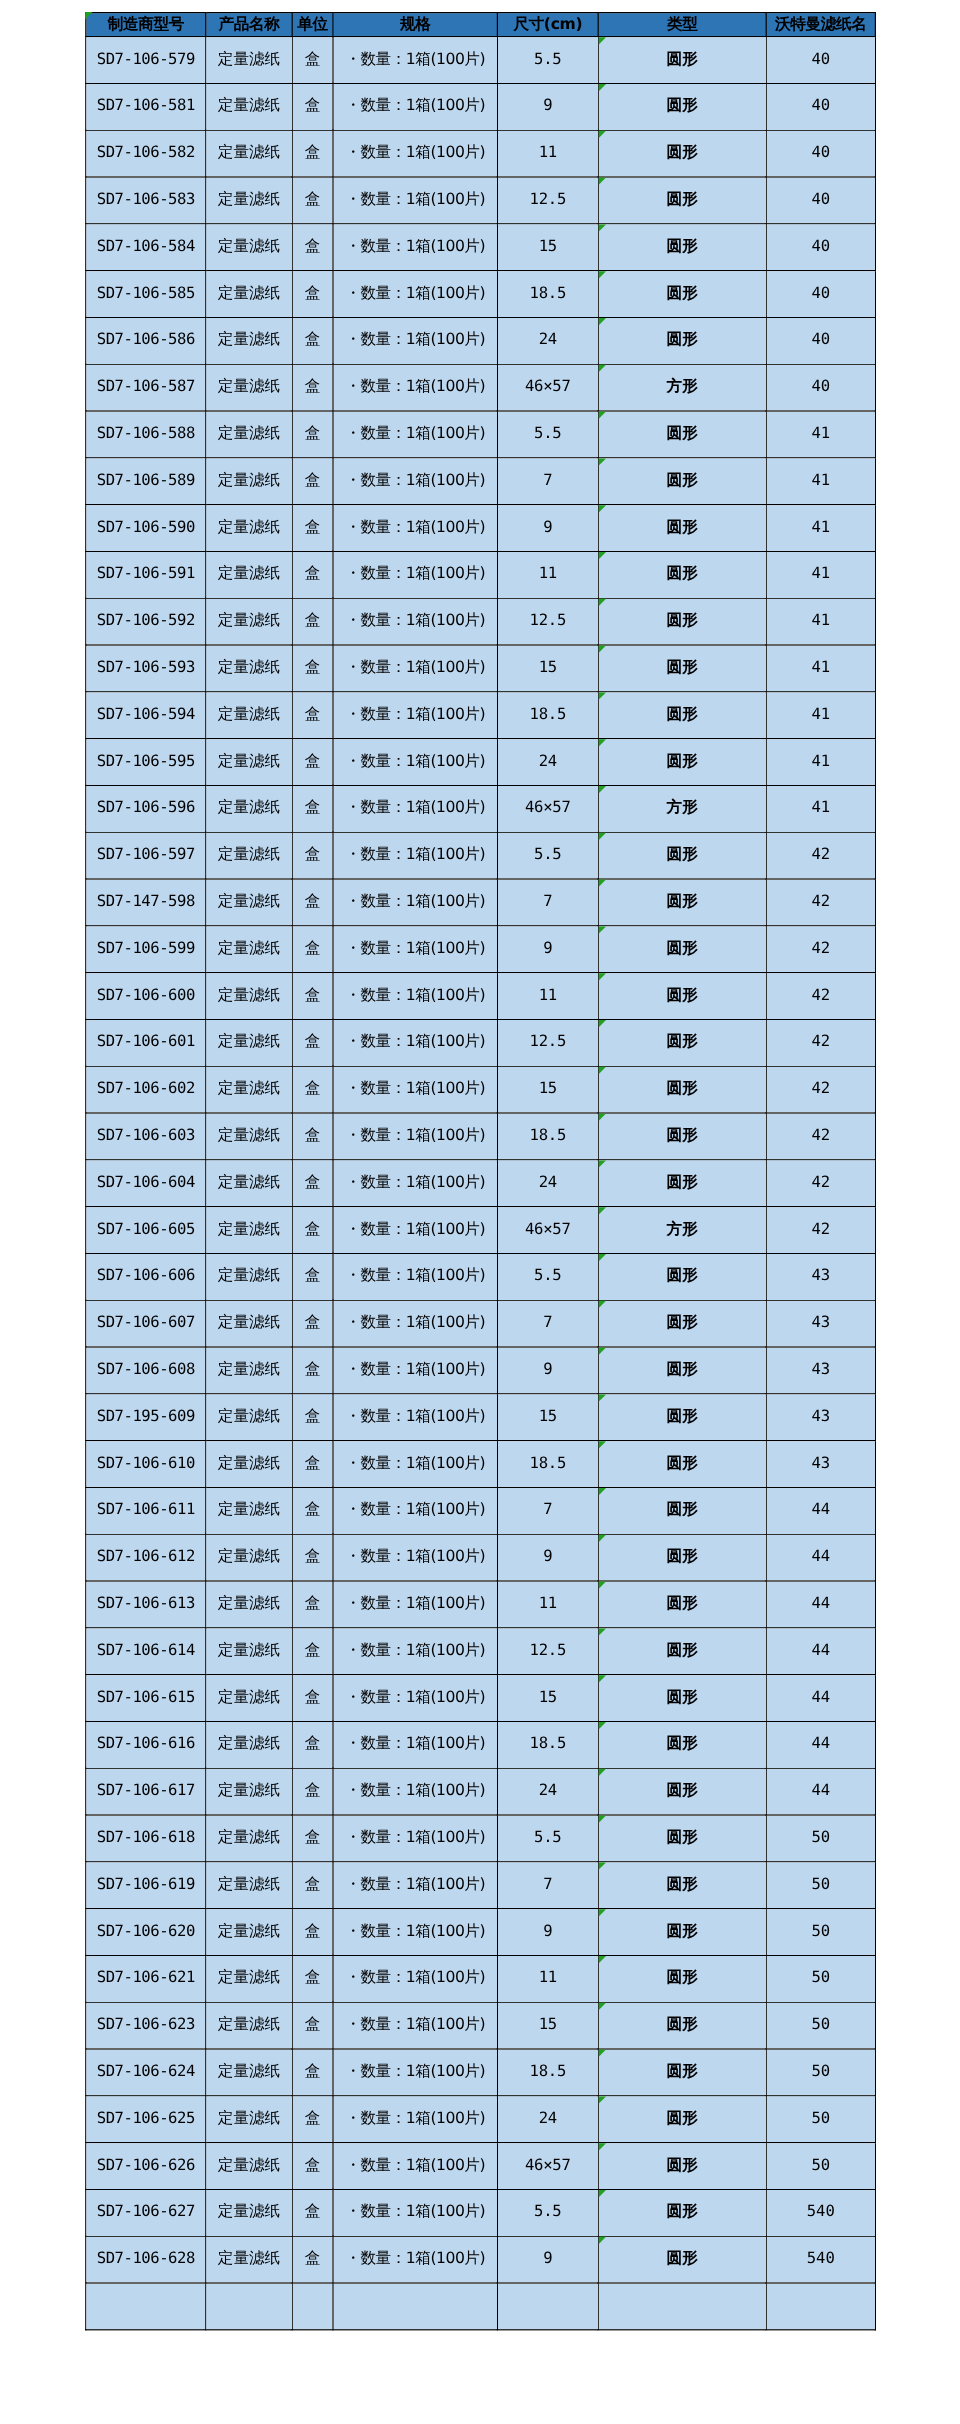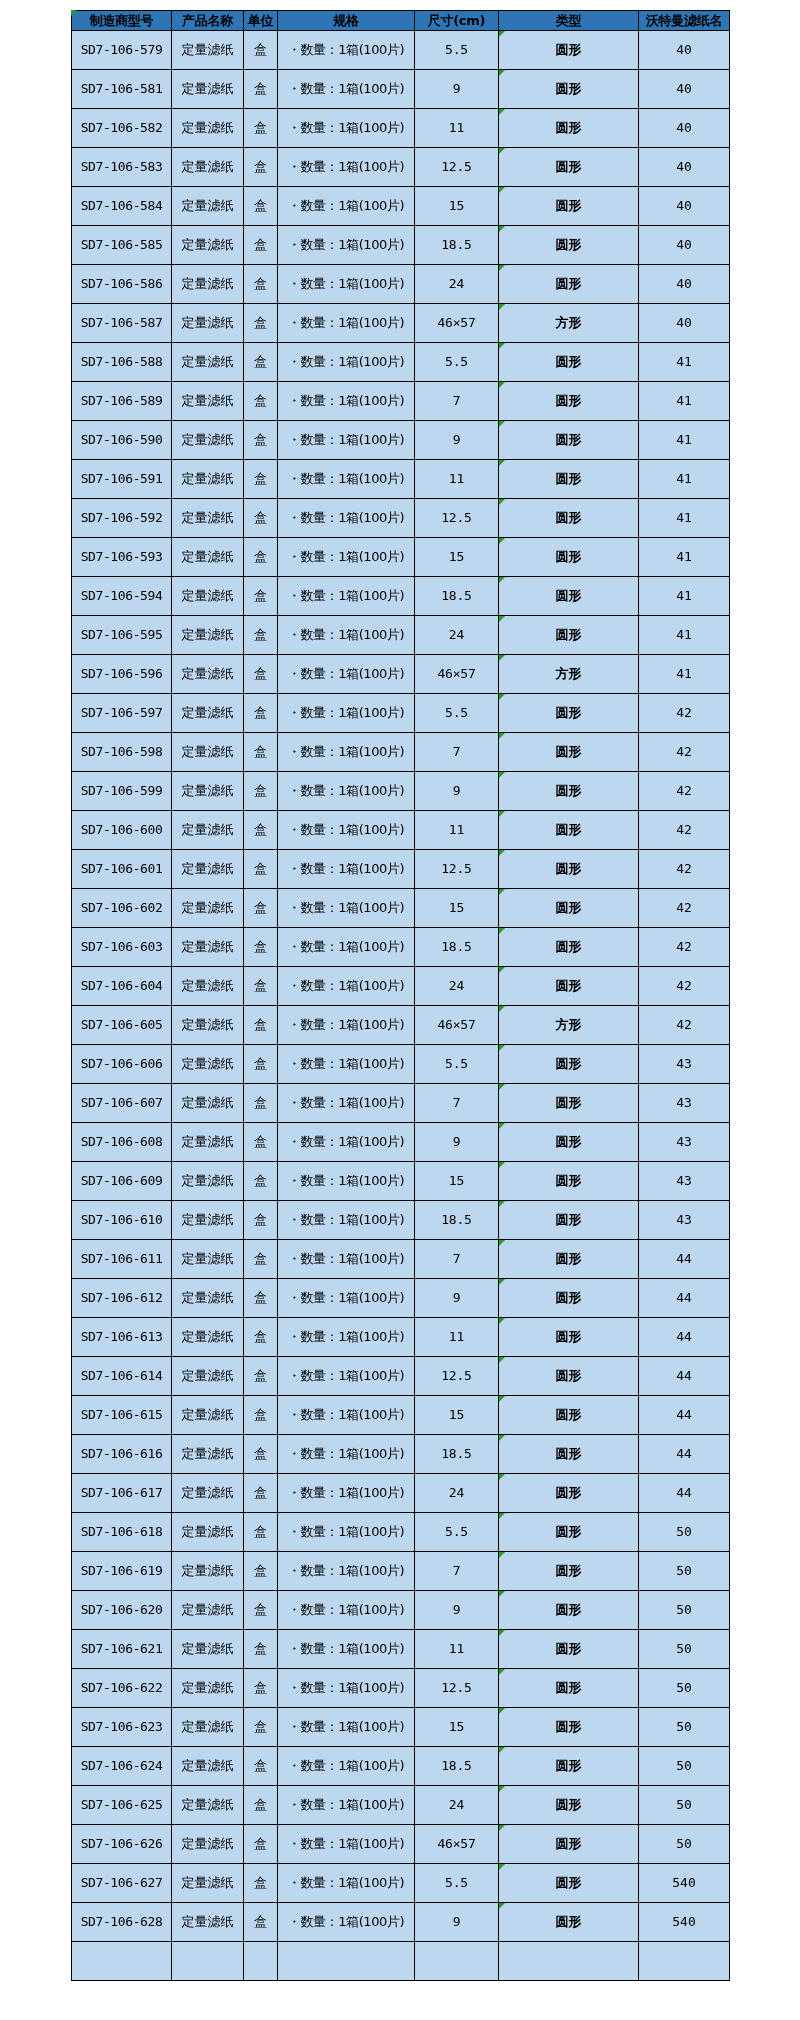--- a/index.html
+++ b/index.html
@@ -299,21 +299,21 @@
         <tr>
           <td class="cell-model"><span>SD7-106-597</span></td>
           <td class="cell-name"><span>定量滤纸</span></td>
           <td class="cell-unit"><span>盒</span></td>
           <td class="cell-spec"><span>・数量：1箱(100片)</span></td>
           <td class="cell-size"><span>5.5</span></td>
           <td class="cell-type"><span class="comment-flag"></span><span>圆形</span></td>
           <td class="cell-grade"><span>42</span></td>
         </tr>
         <tr>
-          <td class="cell-model"><span>SD7-106-598</span></td>
+          <td class="cell-model"><span>SD7-147-598</span></td>
           <td class="cell-name"><span>定量滤纸</span></td>
           <td class="cell-unit"><span>盒</span></td>
           <td class="cell-spec"><span>・数量：1箱(100片)</span></td>
           <td class="cell-size"><span>7</span></td>
           <td class="cell-type"><span class="comment-flag"></span><span>圆形</span></td>
           <td class="cell-grade"><span>42</span></td>
         </tr>
         <tr>
           <td class="cell-model"><span>SD7-106-599</span></td>
           <td class="cell-name"><span>定量滤纸</span></td>
@@ -398,21 +398,21 @@
         <tr>
           <td class="cell-model"><span>SD7-106-608</span></td>
           <td class="cell-name"><span>定量滤纸</span></td>
           <td class="cell-unit"><span>盒</span></td>
           <td class="cell-spec"><span>・数量：1箱(100片)</span></td>
           <td class="cell-size"><span>9</span></td>
           <td class="cell-type"><span class="comment-flag"></span><span>圆形</span></td>
           <td class="cell-grade"><span>43</span></td>
         </tr>
         <tr>
-          <td class="cell-model"><span>SD7-106-609</span></td>
+          <td class="cell-model"><span>SD7-195-609</span></td>
           <td class="cell-name"><span>定量滤纸</span></td>
           <td class="cell-unit"><span>盒</span></td>
           <td class="cell-spec"><span>・数量：1箱(100片)</span></td>
           <td class="cell-size"><span>15</span></td>
           <td class="cell-type"><span class="comment-flag"></span><span>圆形</span></td>
           <td class="cell-grade"><span>43</span></td>
         </tr>
         <tr>
           <td class="cell-model"><span>SD7-106-610</span></td>
           <td class="cell-name"><span>定量滤纸</span></td>
@@ -511,29 +511,20 @@
           <td class="cell-size"><span>9</span></td>
           <td class="cell-type"><span class="comment-flag"></span><span>圆形</span></td>
           <td class="cell-grade"><span>50</span></td>
         </tr>
         <tr>
           <td class="cell-model"><span>SD7-106-621</span></td>
           <td class="cell-name"><span>定量滤纸</span></td>
           <td class="cell-unit"><span>盒</span></td>
           <td class="cell-spec"><span>・数量：1箱(100片)</span></td>
           <td class="cell-size"><span>11</span></td>
-          <td class="cell-type"><span class="comment-flag"></span><span>圆形</span></td>
-          <td class="cell-grade"><span>50</span></td>
-        </tr>
-        <tr>
-          <td class="cell-model"><span>SD7-106-622</span></td>
-          <td class="cell-name"><span>定量滤纸</span></td>
-          <td class="cell-unit"><span>盒</span></td>
-          <td class="cell-spec"><span>・数量：1箱(100片)</span></td>
-          <td class="cell-size"><span>12.5</span></td>
           <td class="cell-type"><span class="comment-flag"></span><span>圆形</span></td>
           <td class="cell-grade"><span>50</span></td>
         </tr>
         <tr>
           <td class="cell-model"><span>SD7-106-623</span></td>
           <td class="cell-name"><span>定量滤纸</span></td>
           <td class="cell-unit"><span>盒</span></td>
           <td class="cell-spec"><span>・数量：1箱(100片)</span></td>
           <td class="cell-size"><span>15</span></td>
           <td class="cell-type"><span class="comment-flag"></span><span>圆形</span></td>

